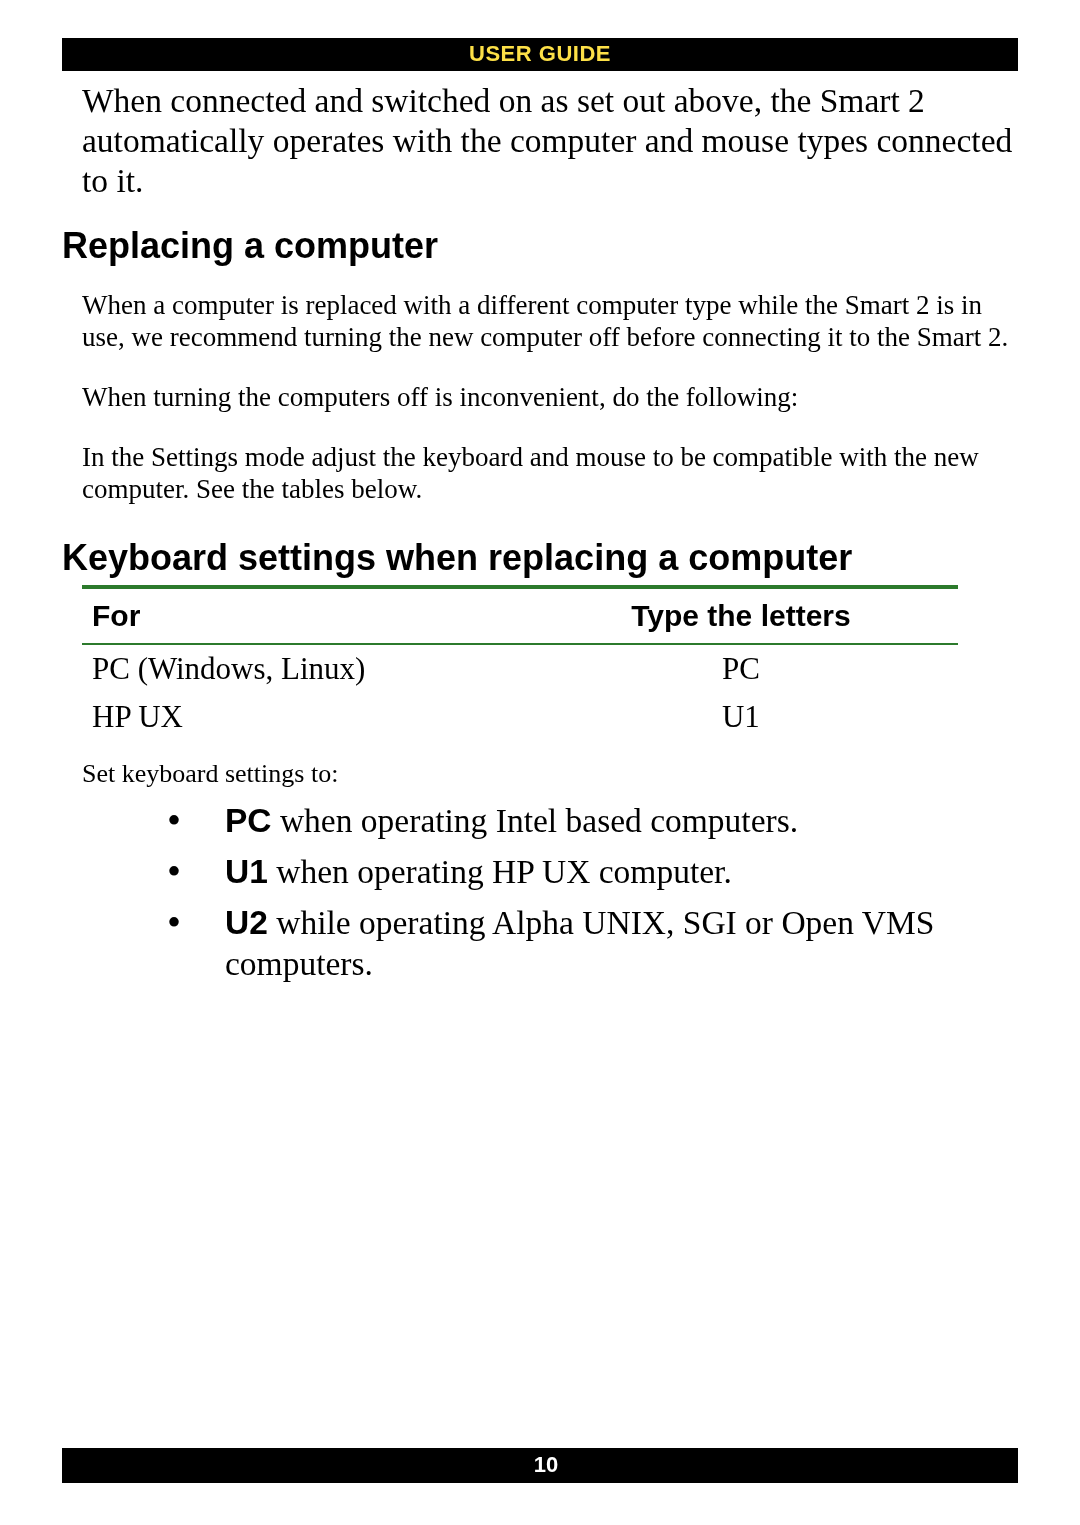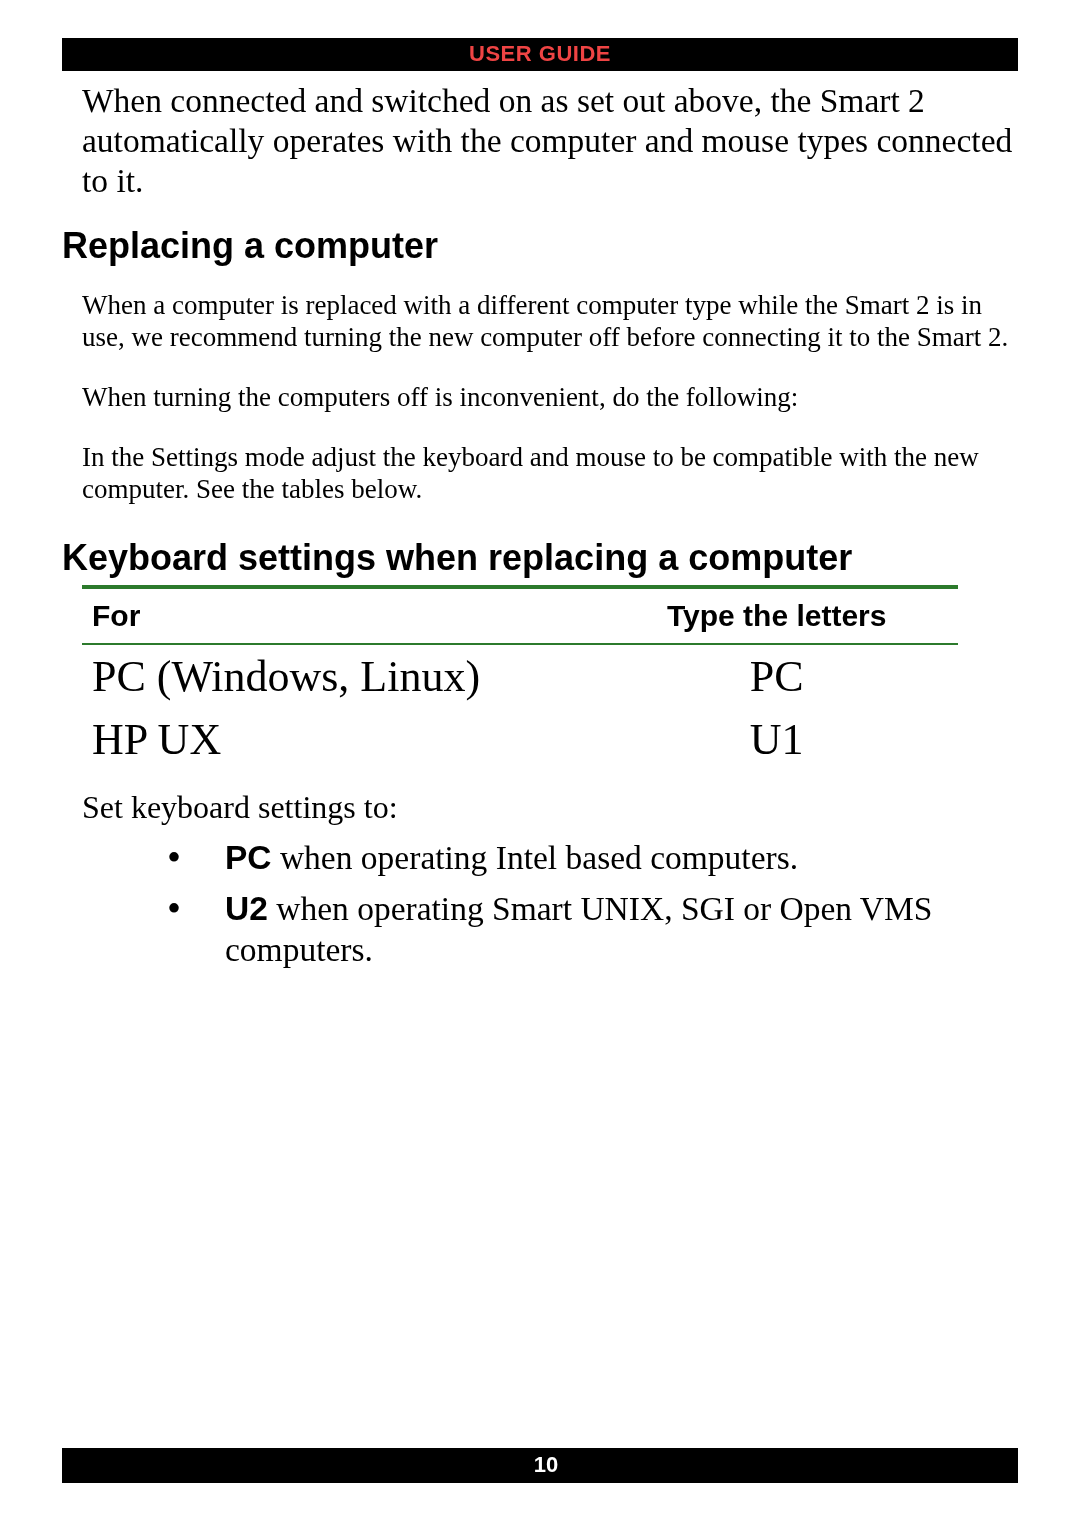--- a/index.html
+++ b/index.html
@@ -7,21 +7,21 @@
     background: #fff;
     width: 1080px;
     height: 1525px;
     font-family: "Times New Roman", Times, serif;
     color: #000;
     padding: 38px 62px 0 62px;
     position: relative;
   }
   .header-bar {
     background: #000;
-    color: #ef4444;
+    color: #fde047;
     font-family: Arial, Helvetica, sans-serif;
     font-weight: bold;
     font-size: 22px;
     text-align: center;
     letter-spacing: 0.5px;
     padding: 3px 0 4px 0;
     margin-bottom: 10px;
   }
   .intro-para {
     font-size: 33.5px;
@@ -57,28 +57,28 @@
     font-family: Arial, Helvetica, sans-serif;
     font-weight: bold;
     font-size: 30px;
     text-align: left;
     padding: 10px 6px 10px 10px;
   }
   table.kb th.col2 { text-align: center; padding-right: 30px; }
   table.kb td {
     padding: 6px 6px 6px 10px;
     font-family: "Times New Roman", Times, serif;
-    font-size: 44px;
+    font-size: 31px;
   }
   table.kb td.col2 { text-align: center; padding-right: 30px; }
   .topline   { border-top: 4px solid #2c7a2c; }
   .thinline  { border-top: 2px solid #2c7a2c; }
   .bottomline{ border-bottom: 4px solid #2c7a2c; }
   .after-table {
-    font-size: 32px;
+    font-size: 26px;
     margin: 18px 0 12px 20px;
   }
   ul.bullets {
     list-style: none;
     margin: 0 0 10px 105px;
     font-size: 33.5px;
   }
   ul.bullets li {
     position: relative;
     padding-left: 58px;
@@ -146,19 +146,22 @@
     </table>
 </div>
 
 <p class="after-table">Set keyboard settings to:</p>
 
 <ul class="bullets">
   <li>
     <span class="bold">PC</span><span> when operating Intel based computers.</span>
   </li>
   <li>
-    <span class="bold">U2</span><span> when operating Smart UNIX, SGI or Open VMS computers.</span>
+    <span class="bold">U1</span><span> when operating HP UX computer.</span>
+  </li>
+  <li>
+    <span class="bold">U2</span><span> while operating Alpha UNIX, SGI or Open VMS computers.</span>
   </li>
 </ul>
 
 <div class="footer-bar">
   <span>10</span>
 </div>
 
 </body></html>

